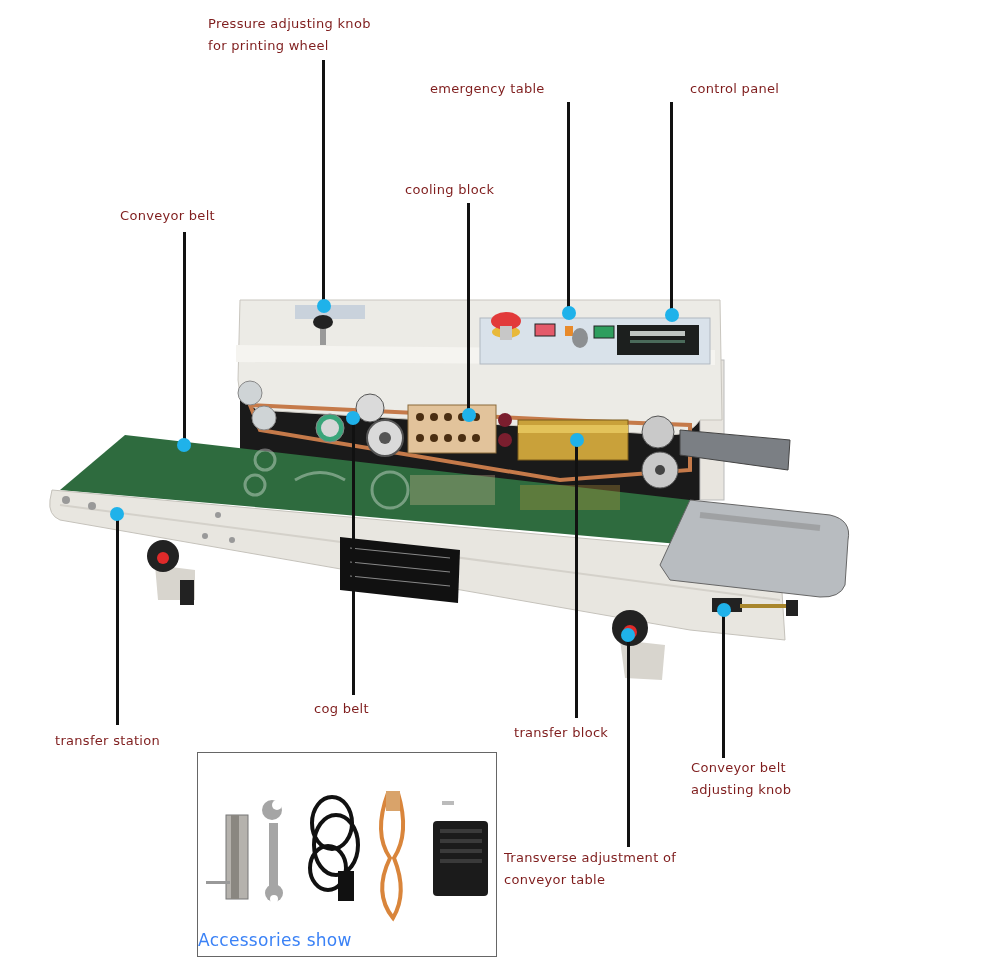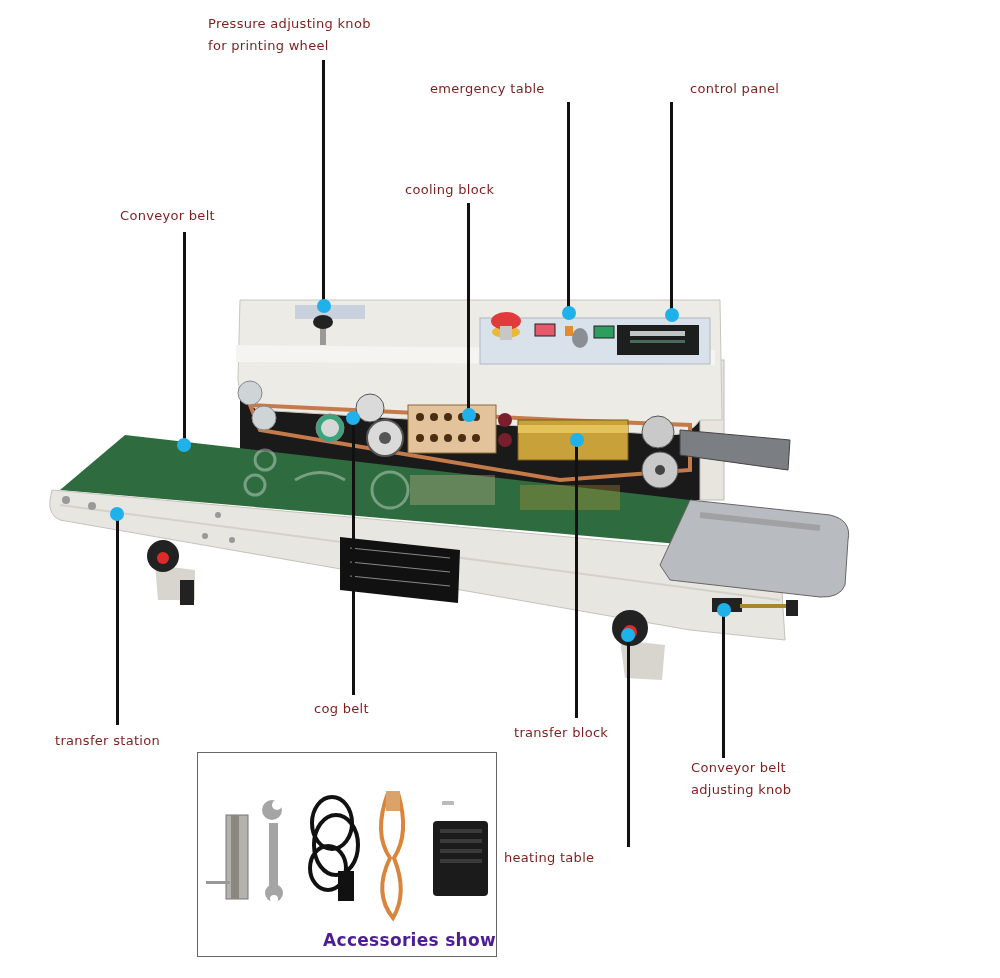--- a/index.html
+++ b/index.html
@@ -6,22 +6,22 @@
   body { width: 1000px; height: 978px; position: relative; overflow: hidden;
          font-family: "DejaVu Sans", sans-serif; color: #111; }
   .label { position: absolute; font-size: 13px; line-height: 22px; letter-spacing: 0.3px;
            white-space: nowrap; color: #7f1d1d; }
   .leader { position: absolute; background: #111; width: 3px; }
   .dot { position: absolute; width: 14px; height: 14px; border-radius: 50%; background: #1fb2ea;
          transform: translate(-50%, -50%); z-index: 5; }
   svg.machine { position: absolute; left: 0; top: 0; }
   .acc-box { position: absolute; left: 197px; top: 752px; width: 300px; height: 205px;
              border: 1.5px solid #666; background: #fff; box-sizing: border-box; }
-  .acc-title { position: absolute; left: 0; right: 0; bottom: 6px; text-align: right;
-               font-size: 17px; color: #4c1d95; letter-spacing: 0.3px; font-weight: bold; }
+  .acc-title { position: absolute; left: 0; right: 0; bottom: 6px; text-align: left;
+               font-size: 17px; color: #3b82f6; letter-spacing: 0.3px; }
 </style>
 </head>
 <body>
 
 <svg class="machine" width="1000" height="978" viewBox="0 0 1000 978">
 
   <rect x="240" y="370" width="480" height="130" fill="#1a1a1a"></rect>
   <rect x="700" y="360" width="24" height="140" fill="#e8e5df" stroke="#bbb"></rect>
 
   <path d="M240 300 L720 300 L722 420 L700 420 Q690 435 670 435 L258 410 Q238 400 238 380 Z" fill="#ecebe6" stroke="#c9c6bf"></path>
@@ -167,21 +167,22 @@
 <div class="label" style="left:405px; top:179px;">cooling block</div>
 <div class="label" style="left:120px; top:205px;">Conveyor belt</div>
 <div class="label" style="left:314px; top:698px;">cog belt</div>
 <div class="label" style="left:55px; top:730px;text-align:center;">transfer station</div>
 <div class="label" style="left:514px; top:722px;">transfer block</div>
 <div class="label" style="left:691px; top:757px;">
   <div>Conveyor belt</div>
   <div>adjusting knob</div>
 </div>
 <div class="label" style="left:504px; top:847px;">
-  <div>heating table</div>
+  <div>Transverse adjustment of</div>
+  <div>conveyor table</div>
 </div>
 
 <div class="acc-box">
   <svg width="297" height="170" viewBox="0 0 297 170" style="position:absolute; left:0; top:0;">
 
     <g>
       <rect x="28" y="62" width="22" height="84" fill="#b5b2ad" stroke="#777"></rect>
       <rect x="33" y="62" width="8" height="84" fill="#8a8781"></rect>
       <rect x="8" y="128" width="24" height="3" fill="#999"></rect>
     </g>

